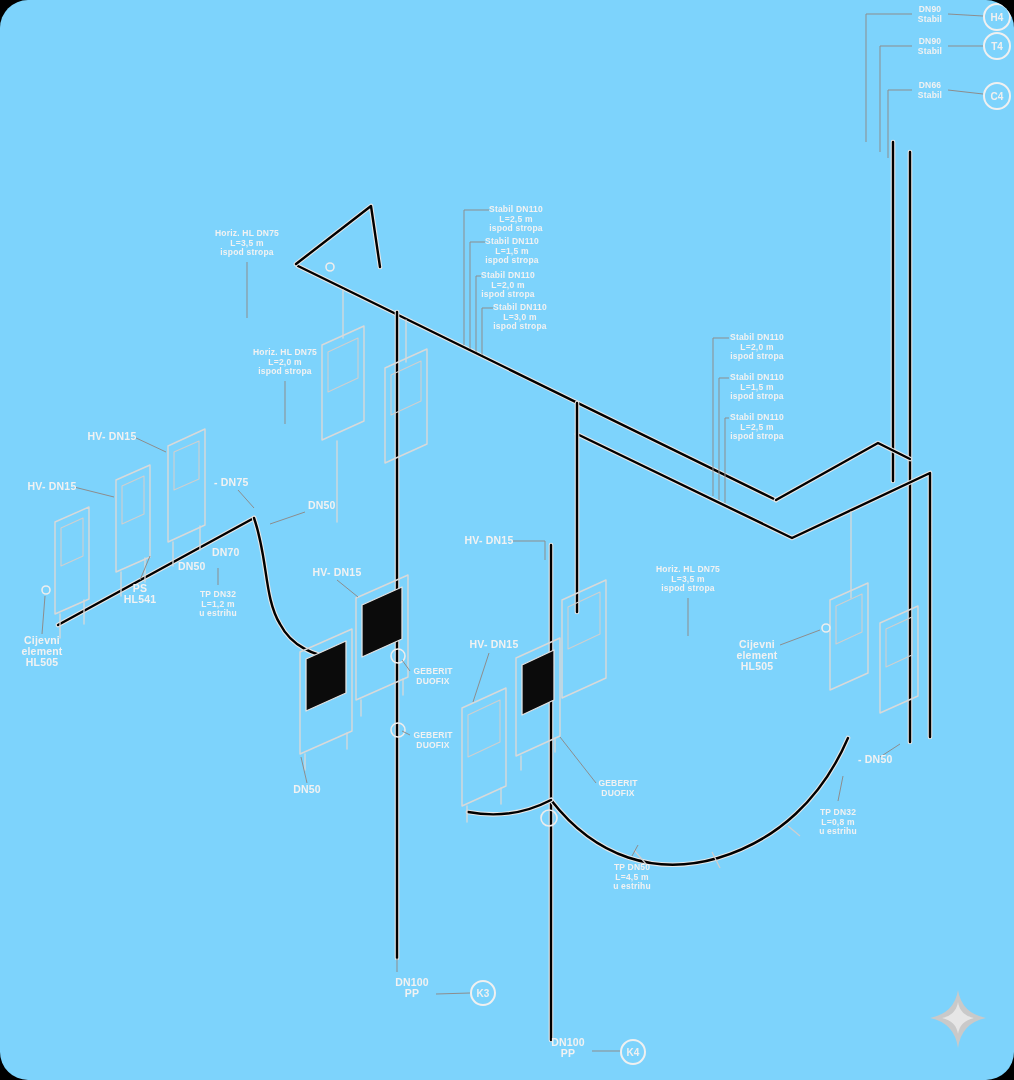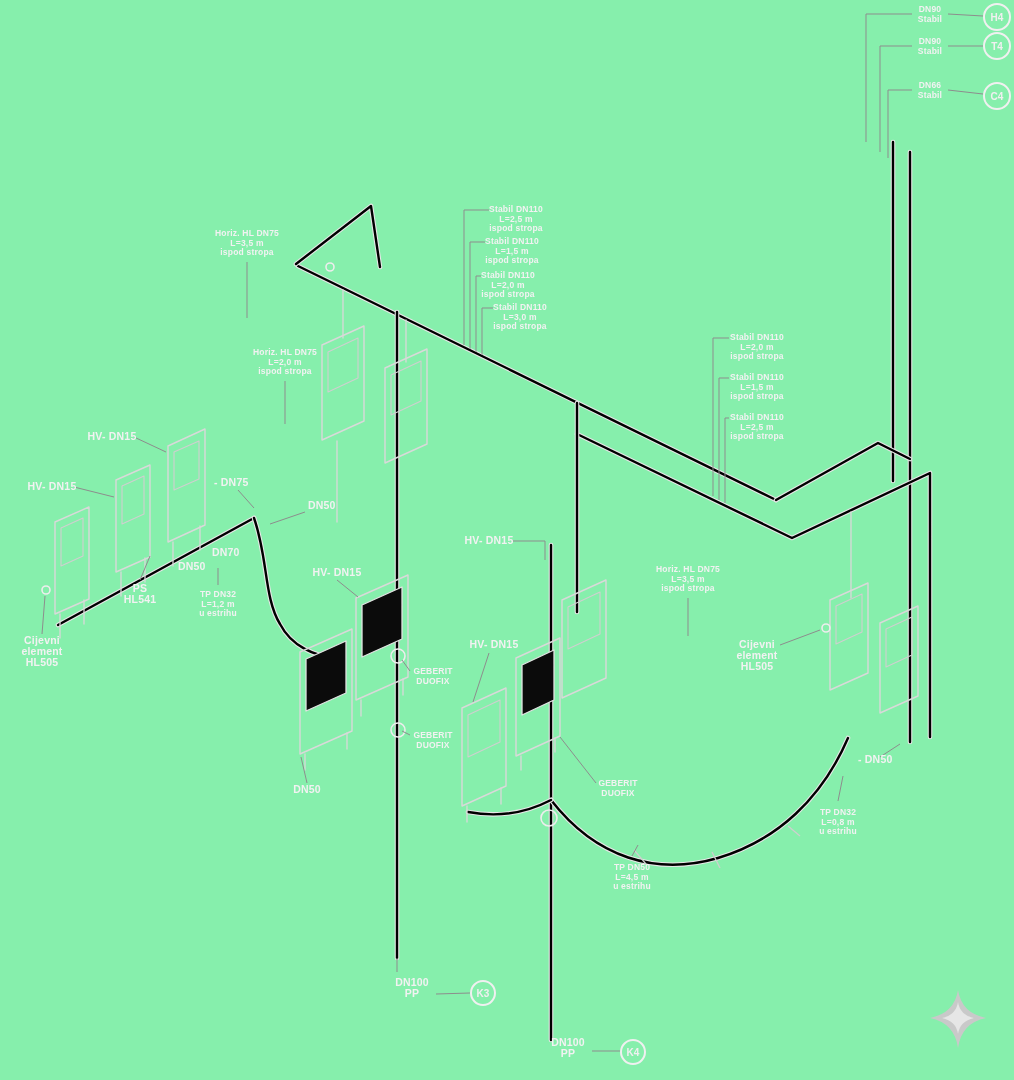--- a/index.html
+++ b/index.html
@@ -1,16 +1,16 @@
 <!DOCTYPE html>
 <html><head>
 <meta charset="utf-8">
 <style>
   html,body{margin:0;padding:0;background:#000;}
-  .stage{position:relative;width:1014px;height:1080px;background:#86efac;overflow:hidden;}
+  .stage{position:relative;width:1014px;height:1080px;background:#7dd3fc;overflow:hidden;border-radius:28px;}
   svg{display:block;}
   
   .po{stroke:#e7e7e7;stroke-width:4.6;fill:none;stroke-linejoin:round;stroke-linecap:round;}
   .pi{stroke:#000;stroke-width:2.4;fill:none;stroke-linejoin:round;stroke-linecap:round;}
   .thin{stroke:#d9d9d9;stroke-width:1.3;fill:none;stroke-linecap:round;}
   .frame{stroke:#d9d9d9;stroke-width:1.4;fill:none;stroke-linejoin:round;}
   .plate{stroke:#cfcfcf;stroke-width:1.1;fill:none;stroke-linejoin:round;}
   .cistern{stroke:#e2e2e2;stroke-width:1.3;fill:#0b0b0b;stroke-linejoin:round;}
   .ld{stroke:#8d8d8d;stroke-width:1;fill:none;}
   .jc{stroke:#ededed;stroke-width:1.6;fill:none;}

